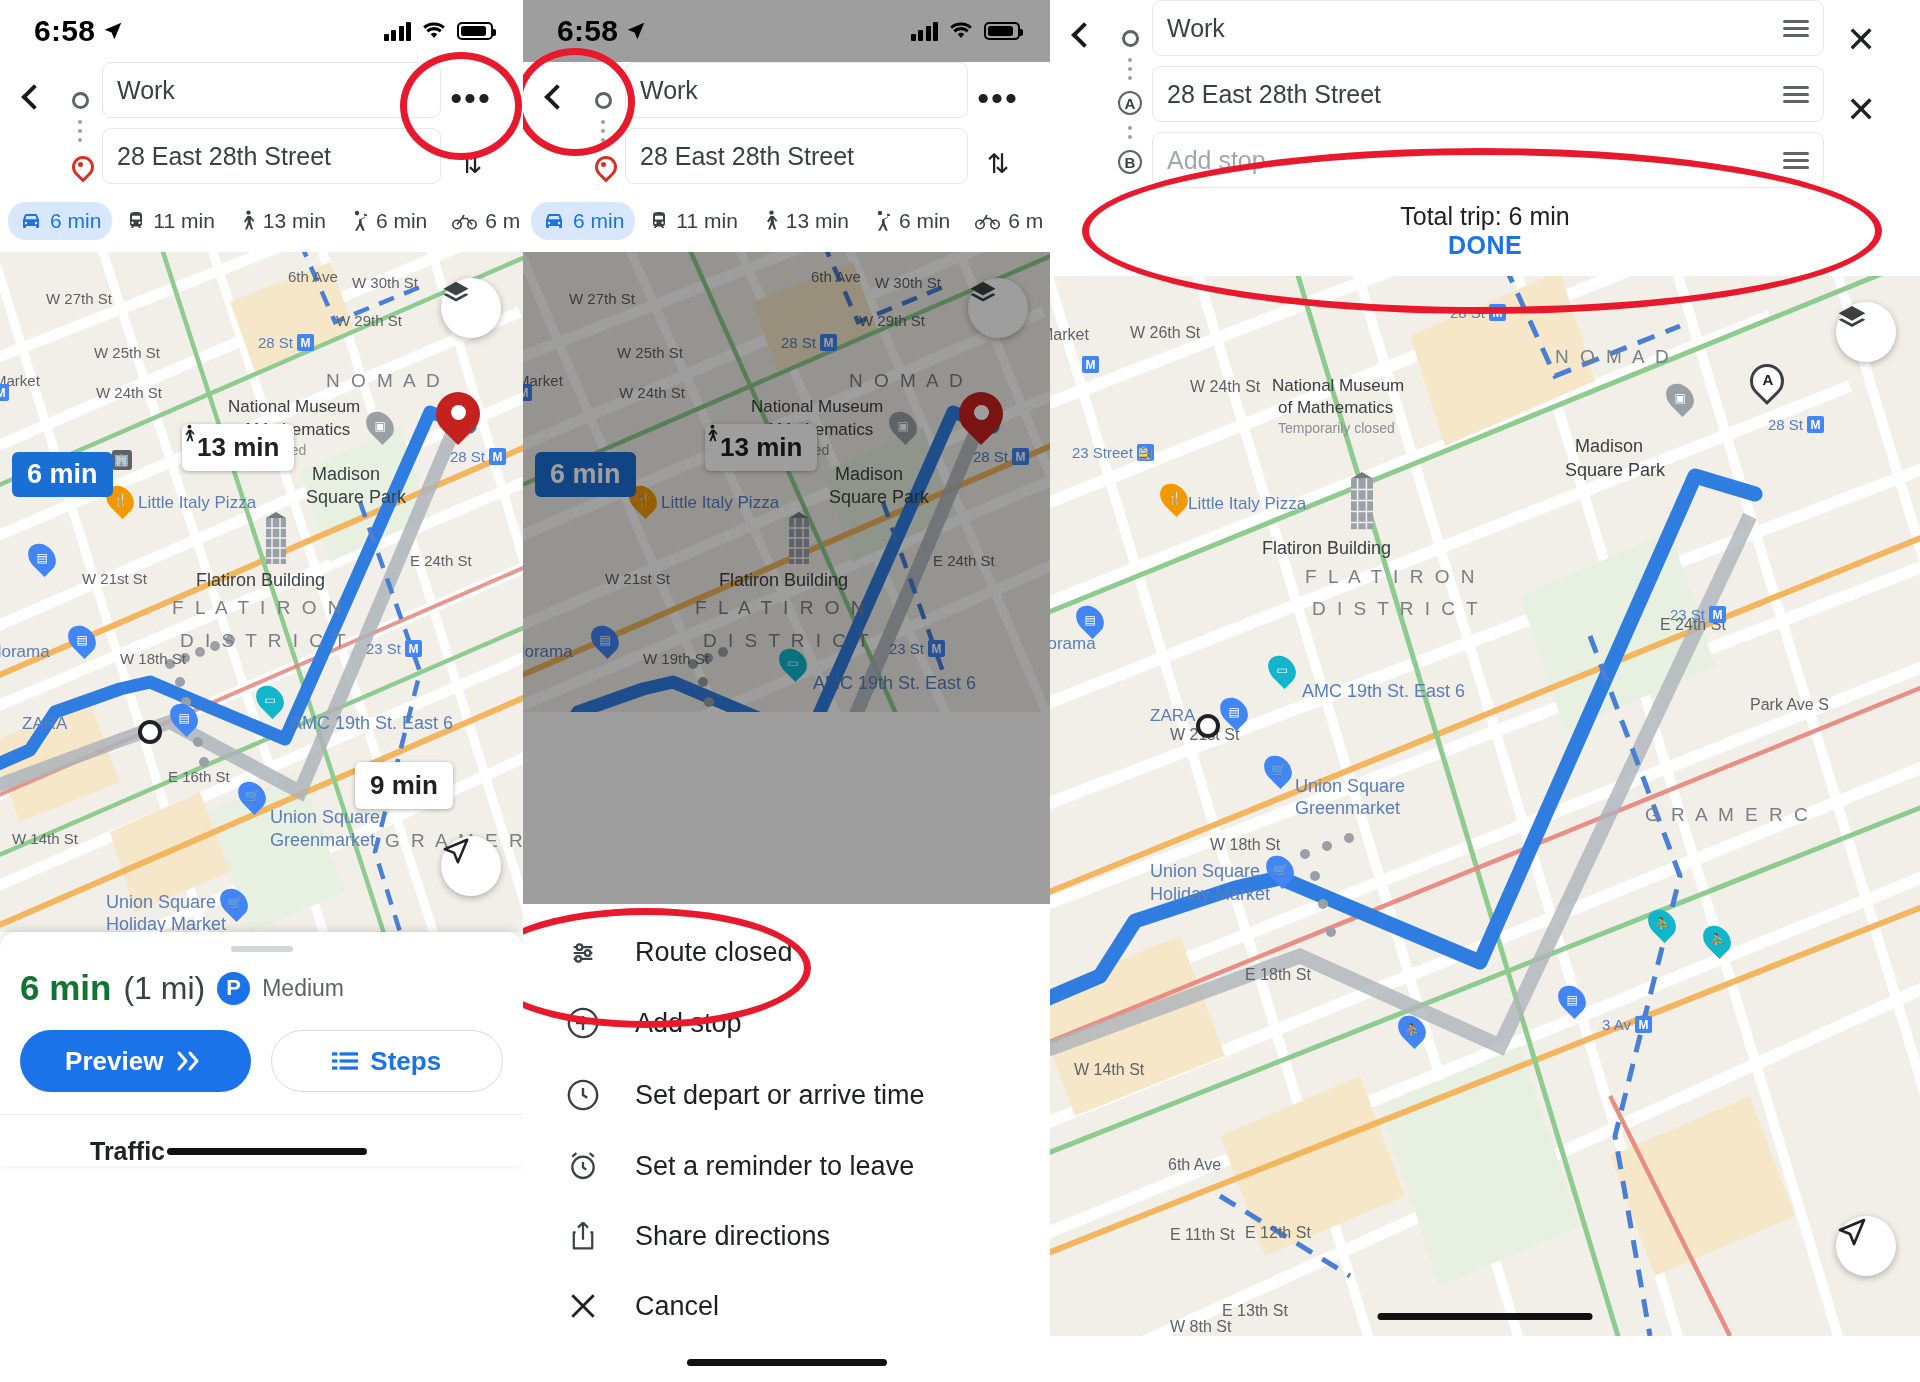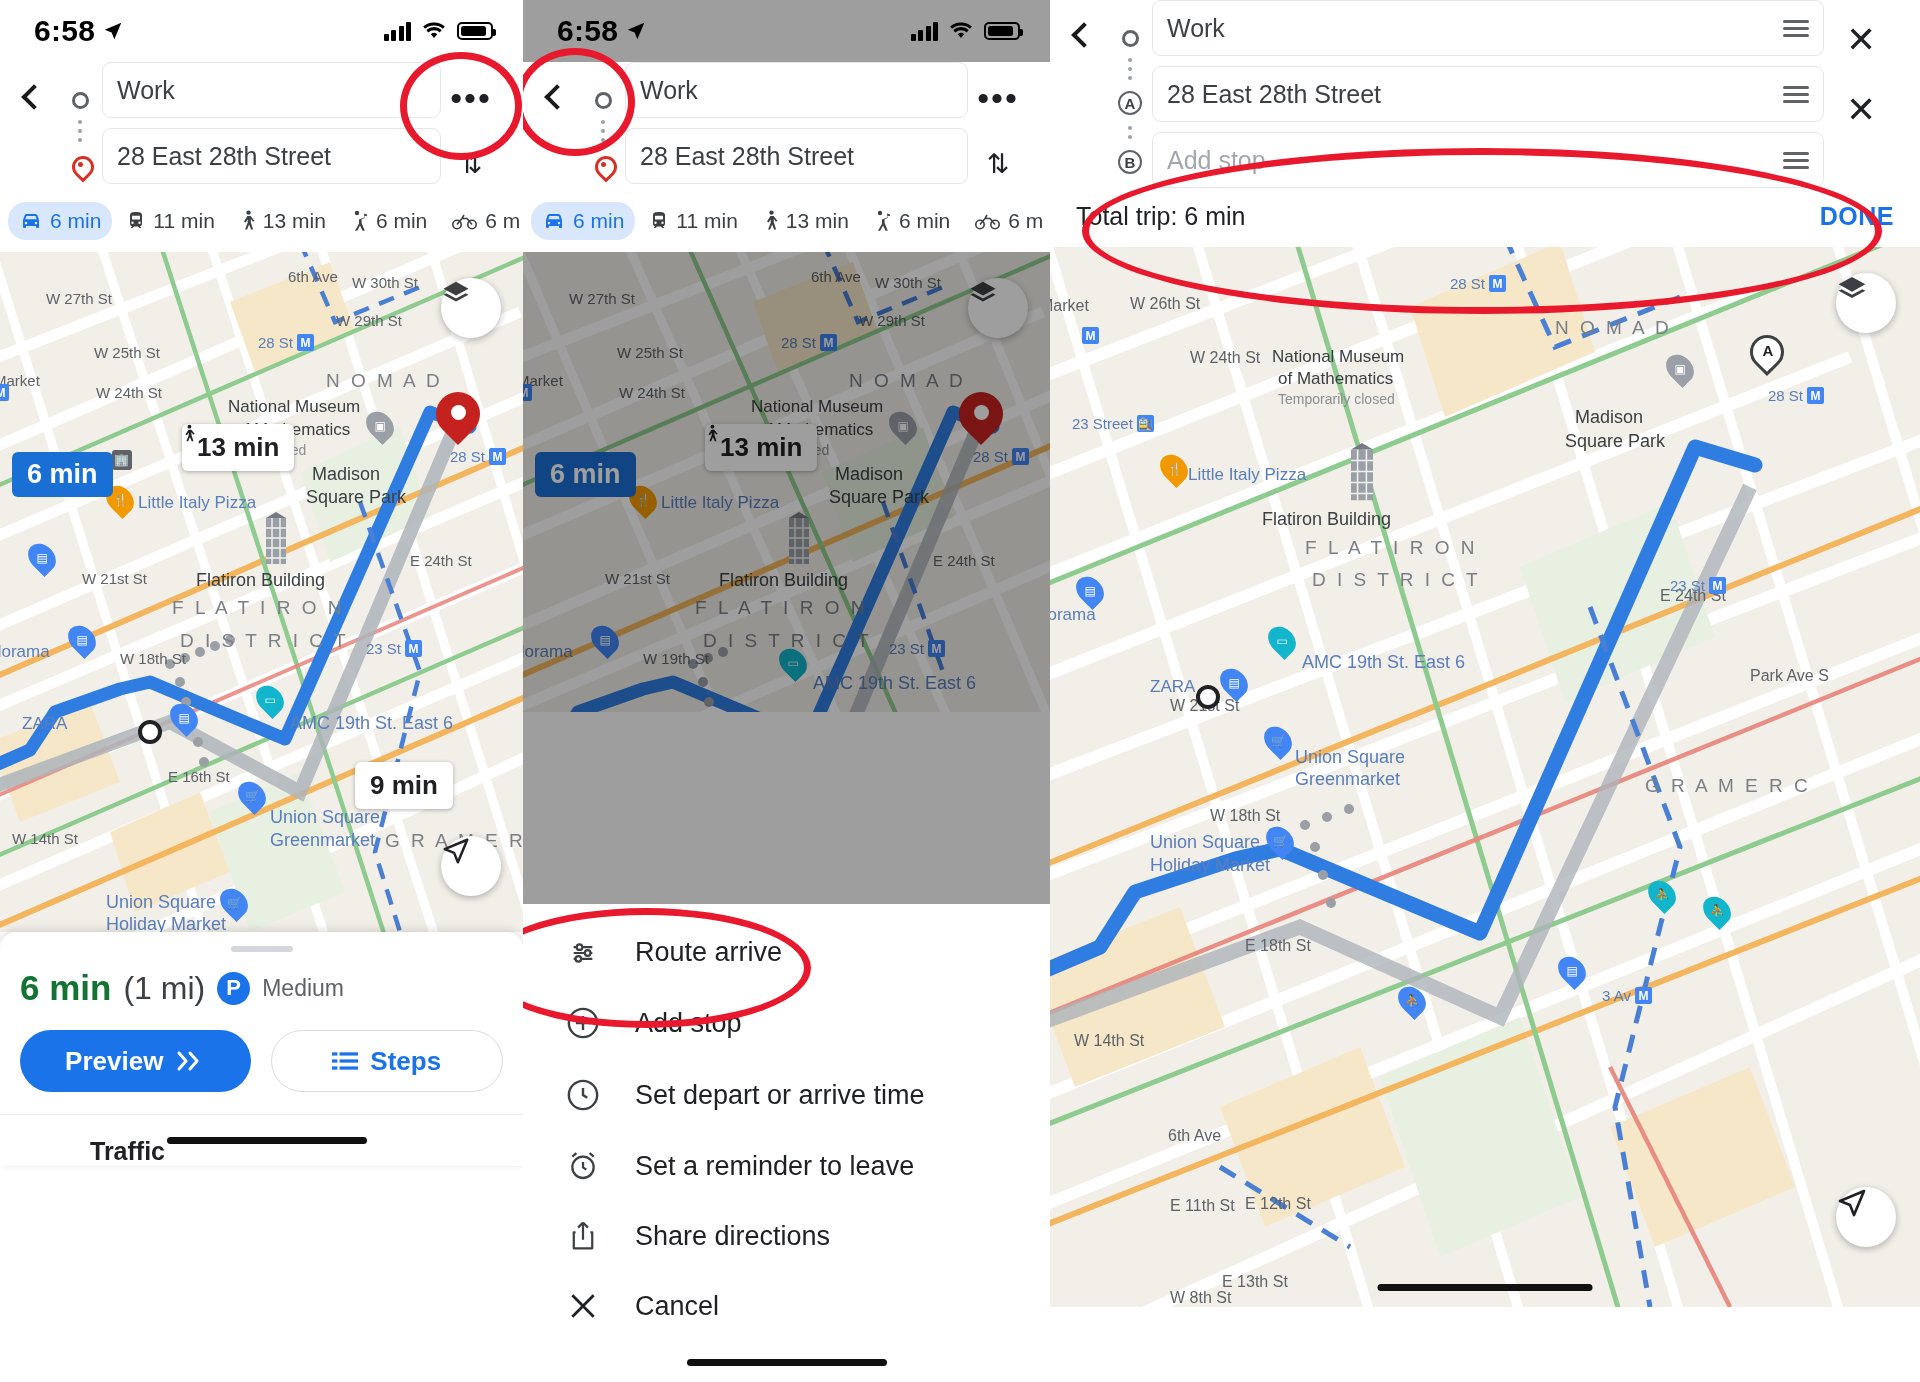--- a/index.html
+++ b/index.html
@@ -90,34 +90,34 @@
   .eta { font-size:35px; font-weight:700; color:#137333;}
   .dist { font-size:32px; color:#3c4043;}
   .pbadge { width:33px; height:33px; background:#1a73e8; color:#fff; border-radius:50%; display:flex; align-items:center; justify-content:center; font-size:22px; font-weight:700;}
   .plevel { font-size:23px; color:#5f6368;}
   .subnote { font-size:24px; color:#5f6368; margin-top:10px;}
   .btn-row { display:flex; gap:20px; margin-top:22px; padding-bottom:22px; }
   .btn { flex:1; height:62px; border-radius:31px; display:flex; align-items:center; justify-content:center; gap:12px; font-size:26px; font-weight:700;}
   .btn.outline { border:1.6px solid #dadce0; color:#1a73e8; }
   .btn.filled { background:#1a73e8; color:#fff; }
   .sheet-div { height:1px; background:#e8eaed; margin:0 -20px;}
-  .traffic-row { display:flex; gap:2px; padding:22px 0 0 70px;}
+  .traffic-row { display:flex; align-items:center; gap:2px; padding:22px 0 0 70px;}
   .traffic-row span { font-size:25px; font-weight:700; color:#202124;}
   .homebar { width:200px; height:7px; background:#111; border-radius:4px;}
 
   
   .scrim { position:absolute; inset:0; background:rgba(0,0,0,.38); z-index:15; }
   .menu { position:absolute; left:0; right:0; bottom:0; background:#fff; z-index:18; padding: 14px 0 0 0;}
   .mitem { display:flex; align-items:center; gap:34px; padding: 19px 0 19px 42px; }
   .mitem span { font-size:27px; color:#202124; }
   .mic { width:36px; min-width:36px; display:flex; align-items:center; justify-content:center; color:#3c4043; }
   .homebar-wrap { display:flex; justify-content:center; padding: 18px 0 16px 0;}
 
   
-  .totalrow { display:flex; align-items:center; justify-content:space-between; padding: 14px 26px 16px 26px; position:relative; z-index:30; background:#fff;}
+  .totalrow { display:flex; align-items:center; justify-content:space-between; padding: 14px 26px 16px 26px; position:relative; z-index:30; background:#fff;flex-direction:column;}
   .totalrow .tt { font-size:25px; color:#202124; }
   .totalrow .done { font-size:25px; font-weight:700; color:#1a73e8; letter-spacing:.5px;}
   .hamb { display:flex; flex-direction:column; gap:4px; }
   .hamb i { width:26px; height:3px; background:#5f6368; border-radius:2px; display:block;}
   .xclose { font-size:36px; color:#202124; line-height:1; }
 
   
   .annot { position:absolute; border:7px solid #e8192c; border-radius:50%; z-index:60; pointer-events:none; }
 </style>
 </head>
@@ -669,21 +669,21 @@
         <div class="mic">
           <svg width="28" height="28" viewBox="0 0 24 24">
               <g stroke="#3c4043" stroke-width="1.9" fill="none">
                 <path d="M4 7h16M4 12h16M4 17h16"></path>
               </g>
               <circle cx="9" cy="7" r="2.4" fill="#fff" stroke="#3c4043" stroke-width="1.9"></circle>
               <circle cx="16" cy="12" r="2.4" fill="#fff" stroke="#3c4043" stroke-width="1.9"></circle>
               <circle cx="8" cy="17" r="2.4" fill="#fff" stroke="#3c4043" stroke-width="1.9"></circle>
             </svg>
         </div>
-        <span>Route arrive</span>
+        <span>Route closed</span>
       </div>
       <div class="mitem">
         <div class="mic">
           <svg width="34" height="34" viewBox="0 0 24 24">
               <circle cx="12" cy="12" r="10" fill="none" stroke="#3c4043" stroke-width="1.7"></circle>
               <path d="M12 7v10M7 12h10" stroke="#3c4043" stroke-width="1.7"></path>
             </svg>
         </div>
         <span>Add stop</span>
       </div>

